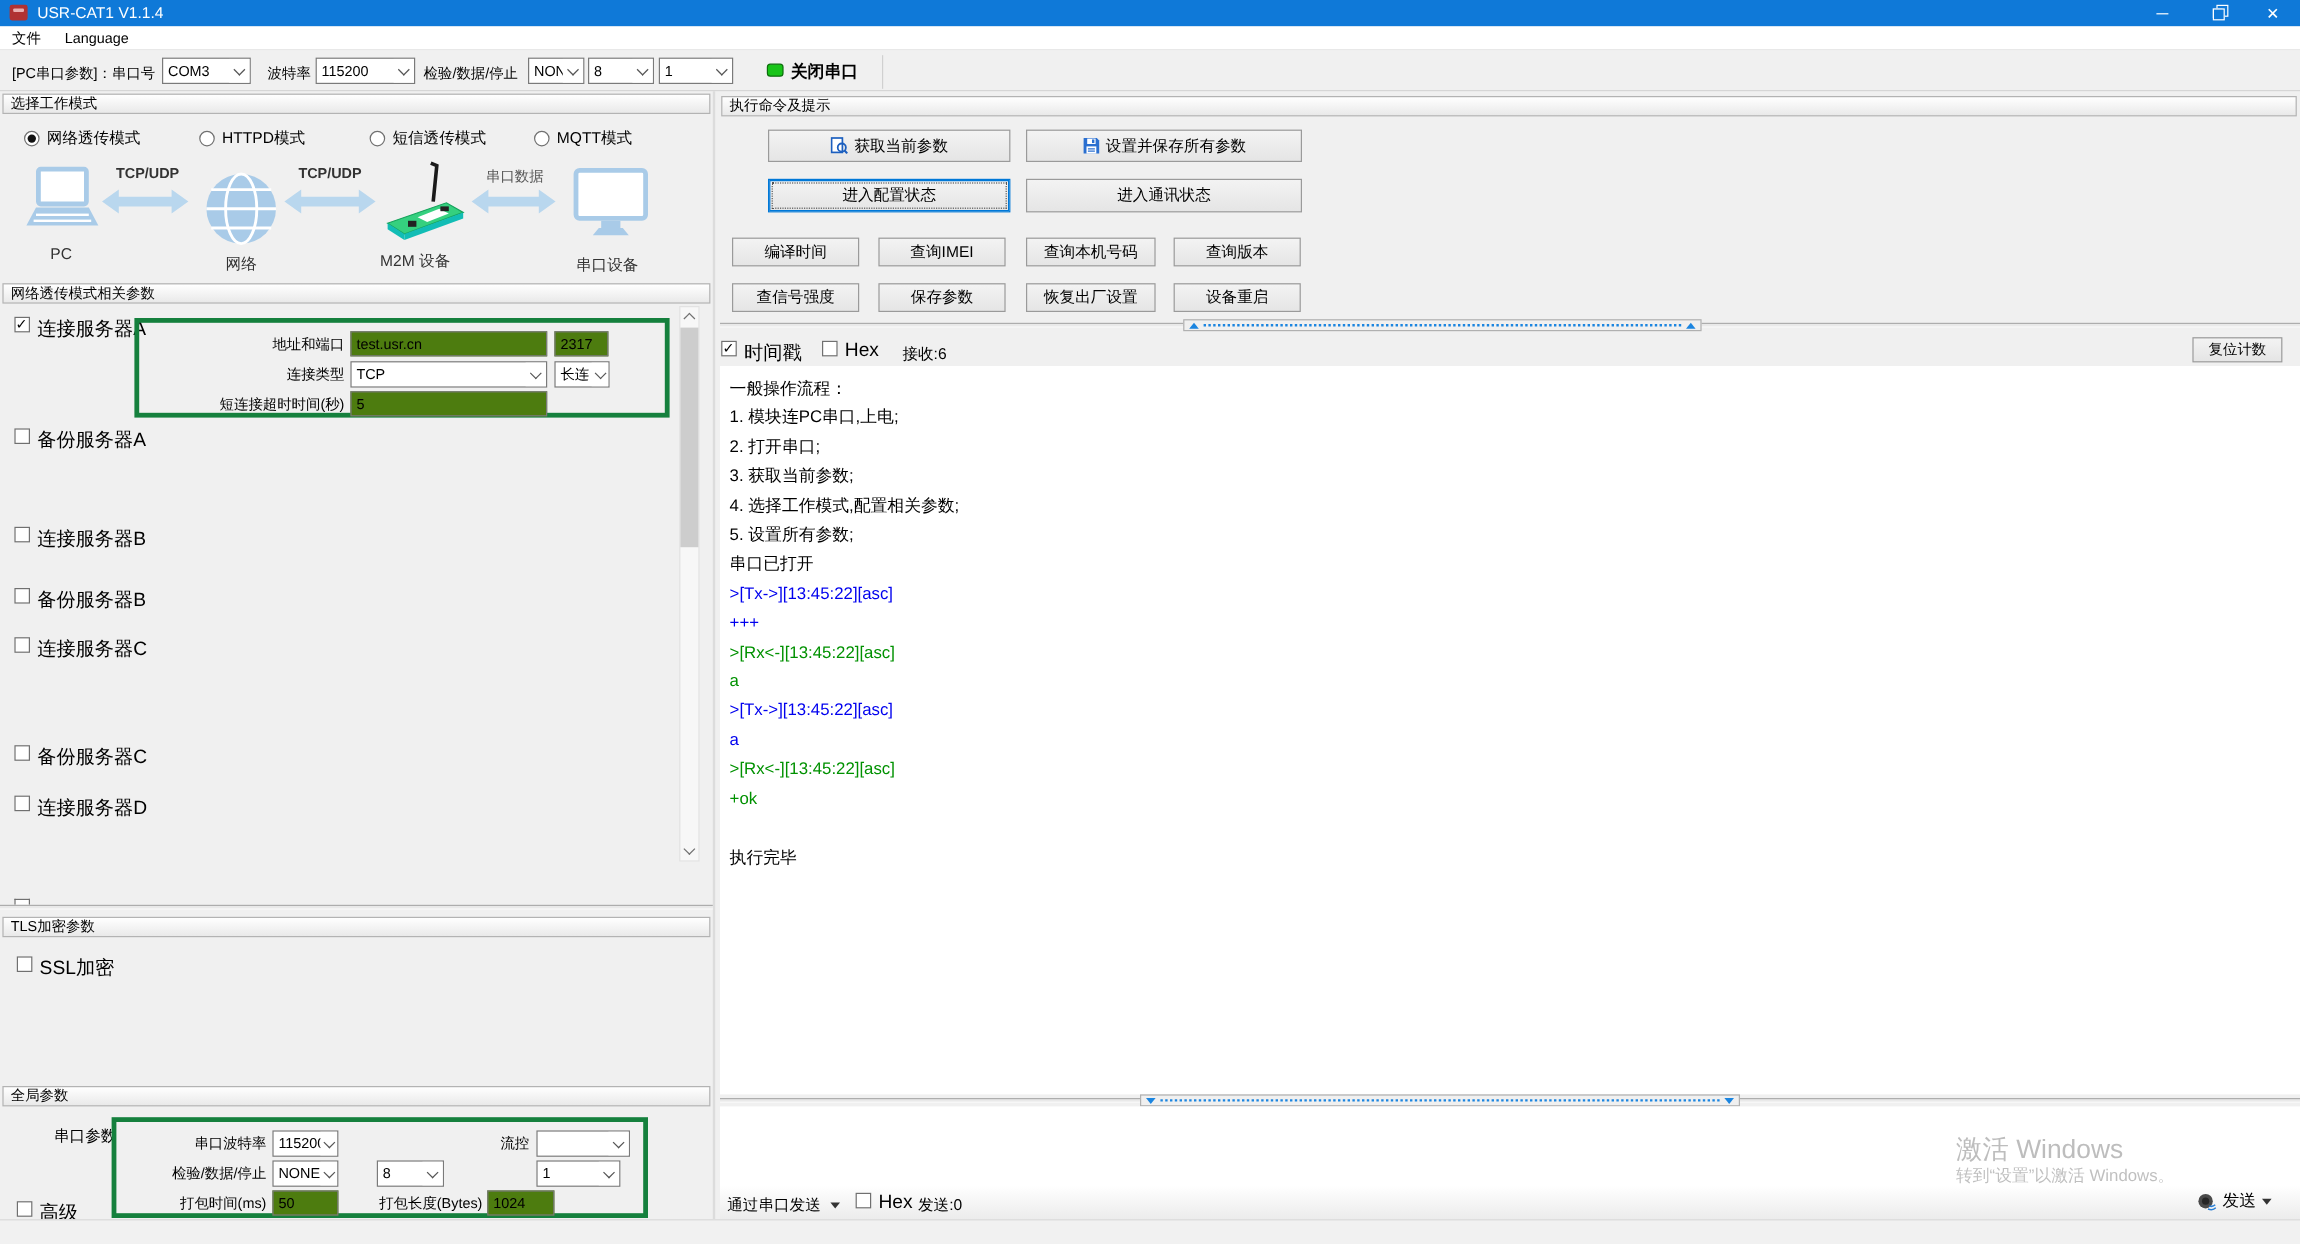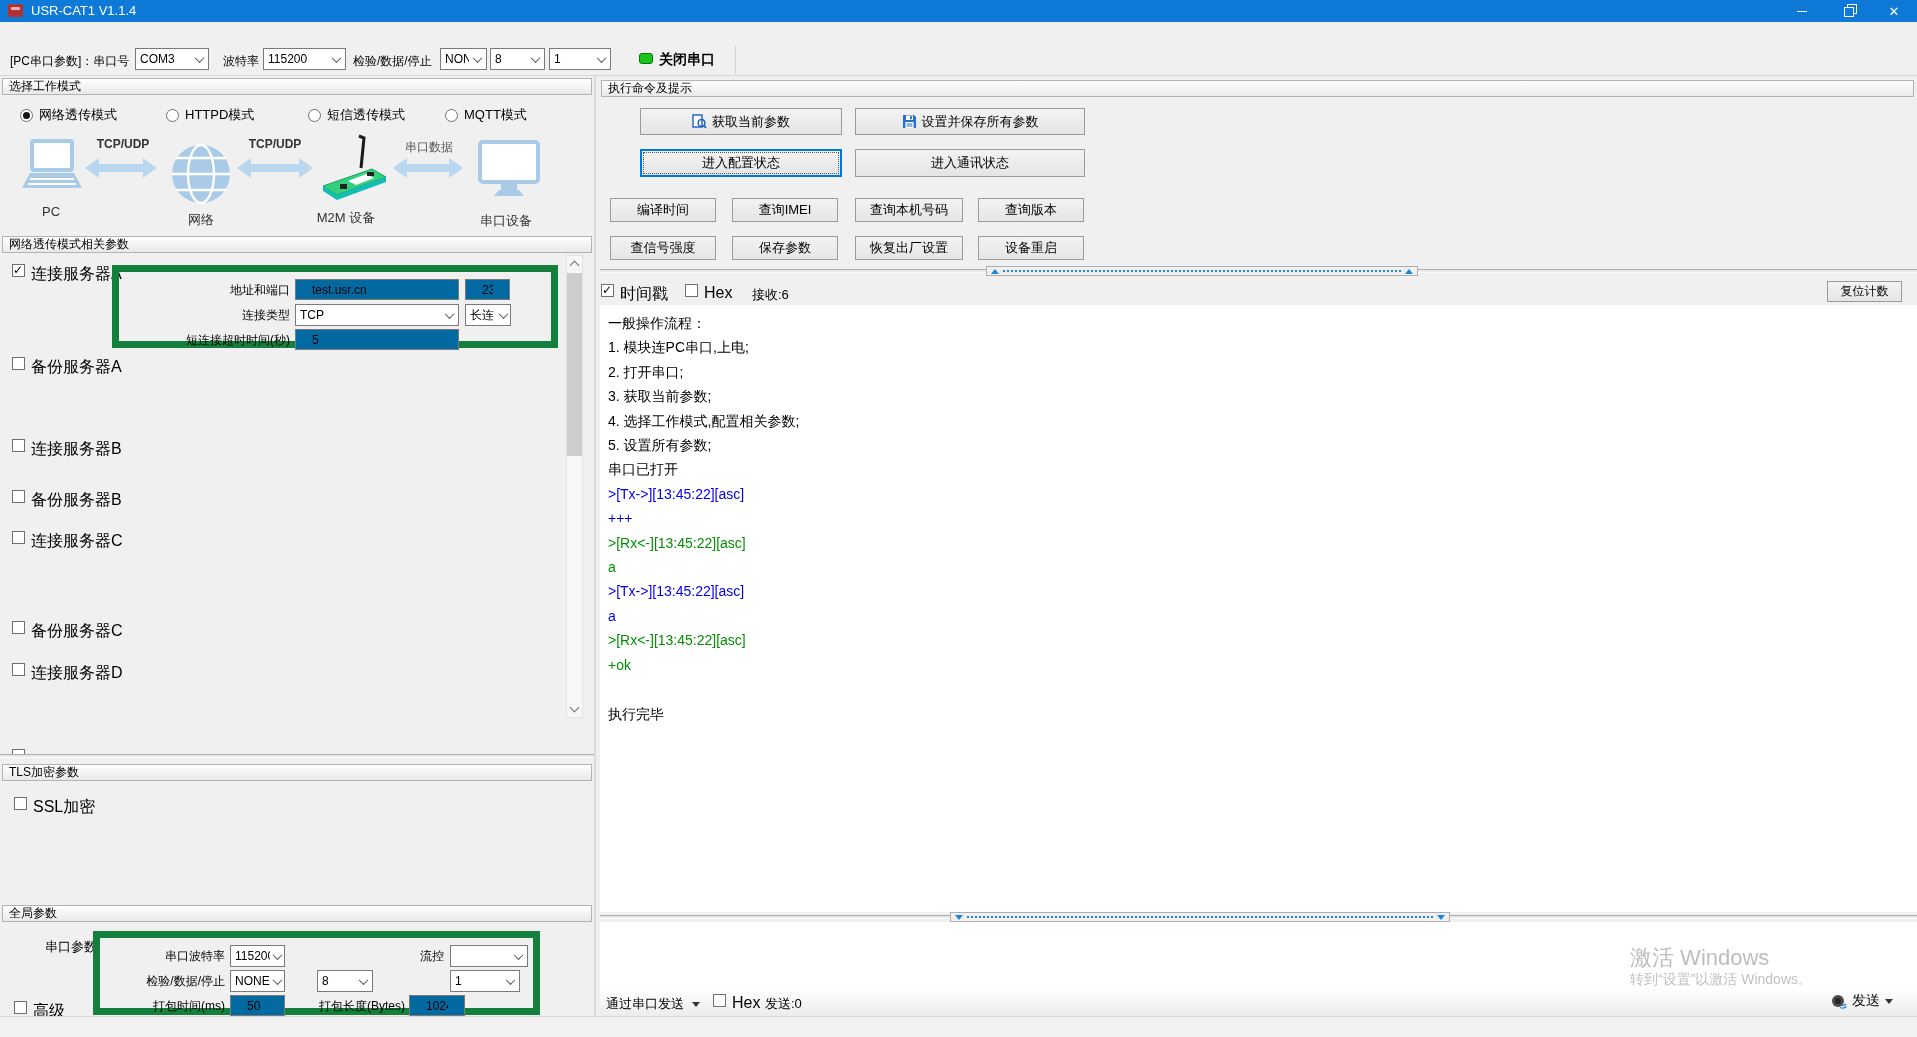--- a/index.html
+++ b/index.html
@@ -27,36 +27,36 @@
   .tool-label { position:absolute; top:11px; font-size:12px; white-space:nowrap; }
   .vsep { position:absolute; top:46px; height:28px; width:1px; background:#d0d0d0; }
 
   
   .combo { position:absolute; height:22px; background:#fff; border:1px solid #7a7a7a; display:flex; align-items:center; padding-left:4px; overflow:hidden; white-space:nowrap; }
   .combo .ctext { flex:0 1 auto; overflow:hidden; }
   .combo .carr { position:absolute; right:0; top:0; width:17px; height:100%; display:flex; align-items:center; justify-content:center; background:#fff; }
   .chevd { width:7px; height:7px; border-right:1.4px solid #555; border-bottom:1.4px solid #555; transform:rotate(45deg) translate(-1px,-1px); }
   .chevu { width:7px; height:7px; border-left:1.4px solid #707070; border-top:1.4px solid #707070; transform:rotate(45deg); }
 
-  .tinput { position:absolute; height:21px; background:#0369a1; border:1px solid #7a7a7a; font-size:12px; padding:0 16px; font-family:"Liberation Sans","DejaVu Sans",sans-serif; }
+  .tinput { position:absolute; height:21px; background:#4d7c0f; border:1px solid #7a7a7a; font-size:12px; padding:0 4px; font-family:"Liberation Sans","DejaVu Sans",sans-serif; }
 
   .cb { width:13px; height:13px; background:#fff; border:1px solid #707070; display:inline-block; position:relative; flex:none; }
   .cb.checked::after { content:"\2713"; position:absolute; left:0px; top:-2px; font-size:12px; font-weight:bold; color:#000; }
   .cb-row { position:absolute; display:flex; align-items:flex-start; gap:6px; font-size:16px; }
 
   .radio { width:13px; height:13px; border:1px solid #707070; border-radius:50%; background:#fff; display:inline-block; position:relative; flex:none; }
   .radio.sel::after { content:""; position:absolute; left:2px; top:2px; width:7px; height:7px; border-radius:50%; background:#111; }
   .radio-row { position:absolute; display:flex; align-items:center; gap:6px; font-size:13px; }
 
   .hdr { position:absolute; height:17px; background:linear-gradient(#ffffff,#e9e9e9); border:1px solid #b3b3b3; font-size:12px; line-height:15px; padding-left:6px; color:#000; }
 
   .btn { position:absolute; background:linear-gradient(#f3f3f3,#e5e5e5); border:1px solid #9a9a9a; display:flex; align-items:center; justify-content:center; gap:5px; font-size:13px; color:#000; }
   .btn.focus { border:1px solid #0078d7; box-shadow:inset 0 0 0 1px #0078d7; outline:1px dotted #555; outline-offset:-4px; }
 
-  .groupbox { position:absolute; border:7px solid #15803d; background:transparent; }
+  .groupbox { position:absolute; border:4px solid #15803d; background:transparent; }
   .flabel { position:absolute; font-size:12px; text-align:right; white-space:nowrap; }
 
   .etch { position:absolute; height:4px; border-top:1px solid #adadad; border-bottom:1px solid #fbfbfb; background:#e9e9e9; }
   .split-handle { position:absolute; height:10px; background:#f0f0f0; border:1px solid #b0b0b0; display:flex; align-items:center; padding:0 4px; gap:4px; }
   .split-dots { flex:1; border-top:2px dotted #1b85e0; height:0; }
   .tri-up { width:0; height:0; border-left:4px solid transparent; border-right:4px solid transparent; border-bottom:5px solid #1b85e0; }
   .tri-down { width:0; height:0; border-left:4px solid transparent; border-right:4px solid transparent; border-top:5px solid #1b85e0; }
 
   .vscroll { position:absolute; left:566px; top:255px; width:17px; height:463px; background:#f7f7f7; border:1px solid #e2e2e2; }
   .vthumb { position:absolute; left:0px; top:17px; width:15px; height:183px; background:#cdcdcd; }
@@ -90,20 +90,24 @@
   <div class="tb-btn" style="left:1779px;">
       <span class="glyph-min"></span>
     </div>
   <div class="tb-btn" style="left:1825px;">
       <span class="glyph-restore"></span>
     </div>
   <div class="tb-btn" style="left:1871px;">
       <span class="glyph-close">✕</span>
     </div>
 
+  <div class="menubar">
+    <span class="menu-item">文件</span>
+    <span class="menu-item">Language</span>
+  </div>
 
   <div class="toolbar">
     <span class="tool-label" style="left:10px;">[PC串口参数]：串口号</span>
     <div class="combo" style="left:135px; top:6px; width:74px;">
       <span class="ctext">COM3</span>
       <span class="carr">
           <span class="chevd"></span>
         </span>
     </div>
     <span class="tool-label" style="left:223px;">波特率</span>

